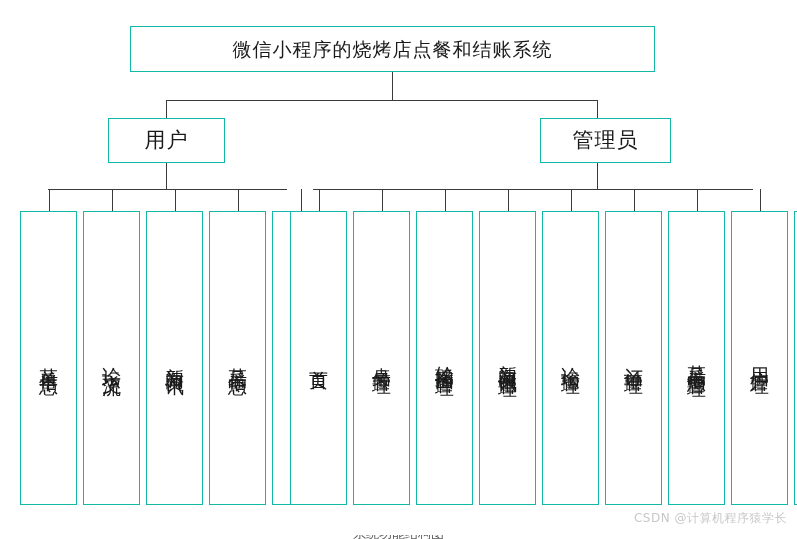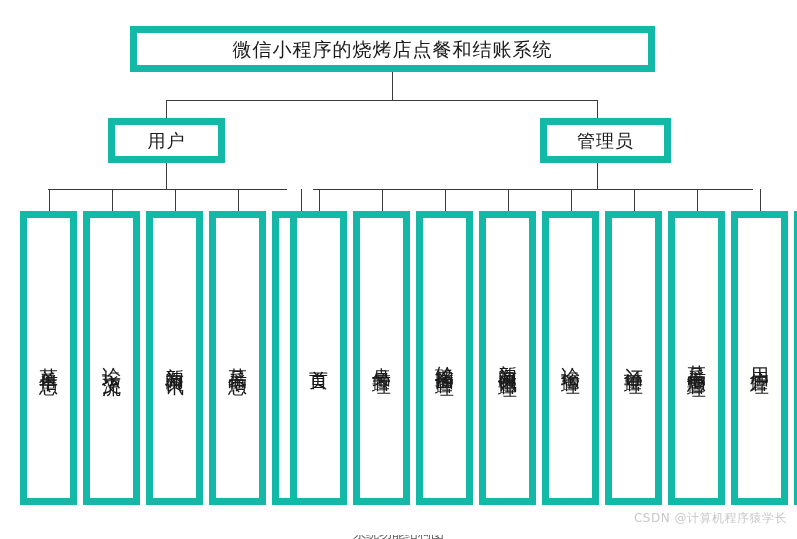--- a/index.html
+++ b/index.html
@@ -16,21 +16,21 @@
     width: 797px;
     height: 539px;
     background: #ffffff;
     overflow: hidden;
   }
 
   
   .node {
     position: absolute;
     box-sizing: border-box;
-    border: 7px solid #14b8a6;
+    border: 1px solid #14b8a6;
     background: #ffffff;
     color: #1a1a1a;
     display: flex;
     align-items: center;
     justify-content: center;
     text-align: center;
     line-height: 1.0;
   }
 
   
@@ -40,21 +40,21 @@
     width: 525px;
     height: 46px;
     font-size: 19px;
     letter-spacing: 1px;
   }
 
   
   .node-role {
     top: 118px;
     height: 45px;
-    font-size: 18px;
+    font-size: 21px;
     letter-spacing: 1px;
   }
   .node-role.role-user  { left: 108px; width: 117px; }
   .node-role.role-admin { left: 540px; width: 131px; }
 
   
   .node-leaf {
     top: 211px;
     height: 294px;
     font-size: 19px;

